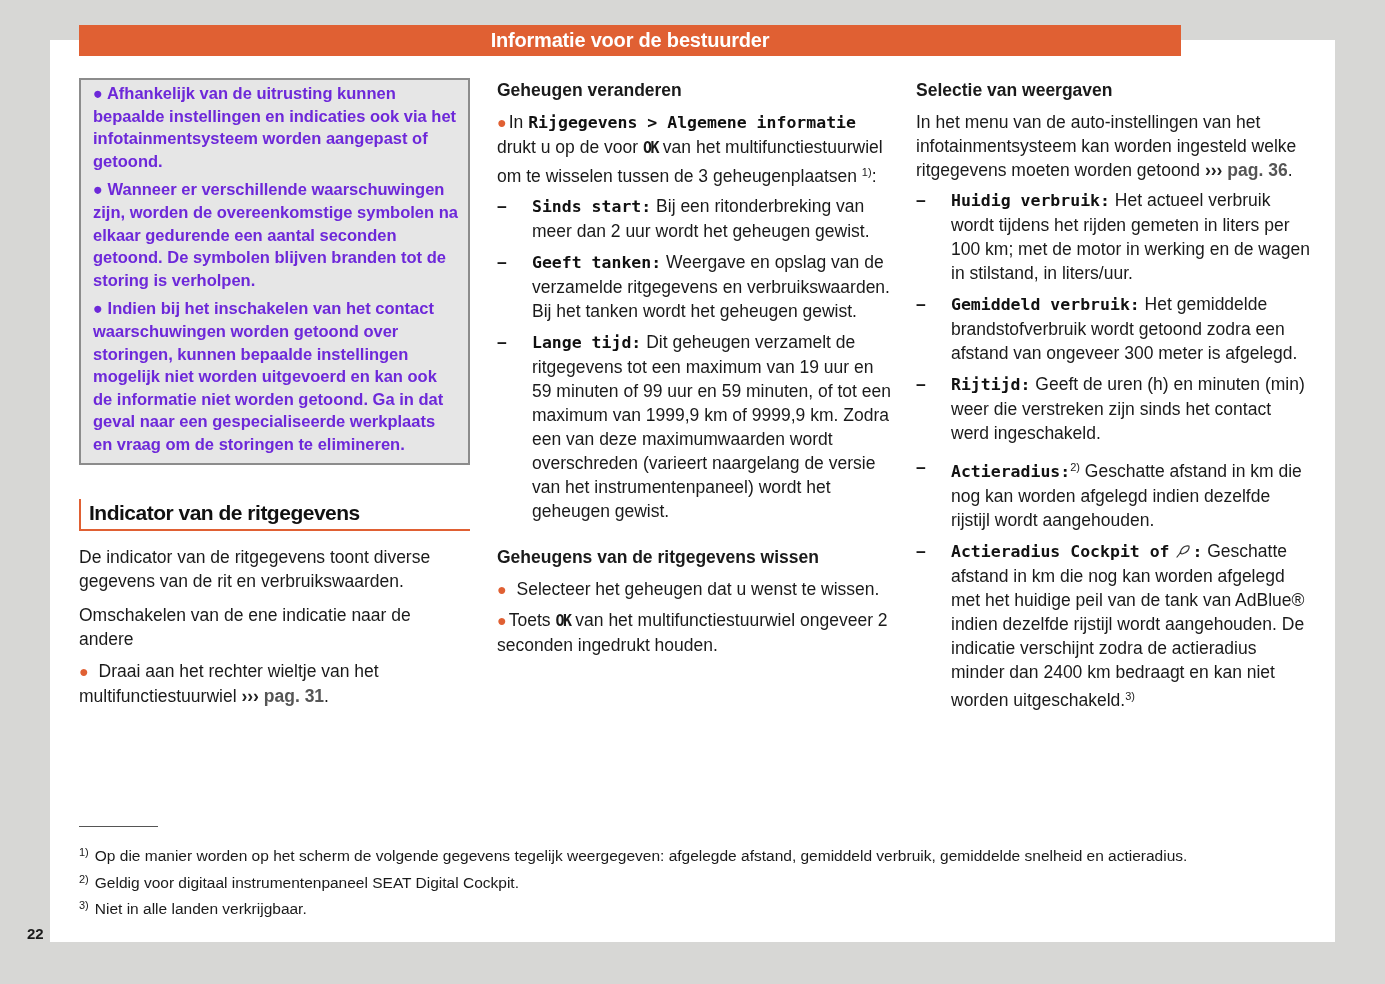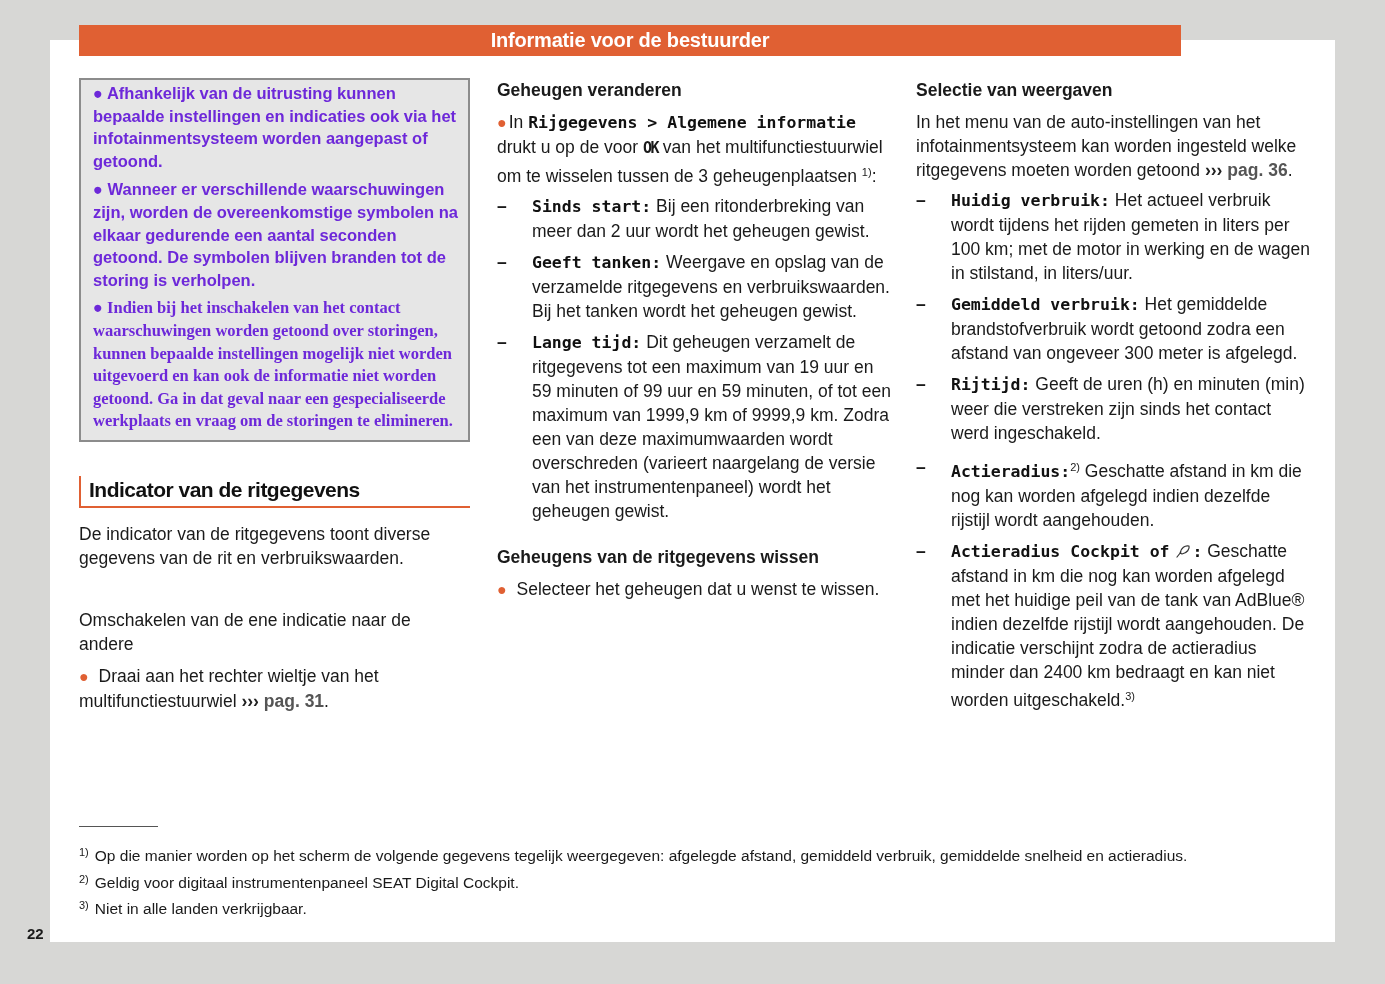--- a/index.html
+++ b/index.html
@@ -30,36 +30,36 @@
   .col2 { left: 497px; width: 395px; }
   .col3 { left: 916px; width: 395px; }
 
   .note-box {
     background: #e6e6e6; border: 2px solid #8c8c8c;
     padding: 2px 10px 7px 12px;
     font-weight: bold; font-size: 16.5px; line-height: 22.6px;
     color: #6d28d9;
   }
   .note-box p { margin-bottom: 6px; }
-  .note-box p:last-child { margin-bottom: 0; font-family: Liberation Serif, serif; }
+  .note-box p:last-child { margin-bottom: 0; }
 
   .section-heading {
     margin-top: 34px;
     border-left: 2px solid #e06033;
     border-bottom: 2px solid #e06033;
     padding: 2px 0 4px 8px;
     font-size: 21px; font-weight: bold; letter-spacing: -0.5px;
     color: #111;
   }
   .body-text { font-size: 17.5px; line-height: 24px; color: #1a1a1a; }
   .sub-heading { font-size: 17.5px; font-weight: bold; line-height: 24px; color: #1a1a1a; }
   .sub-heading-plain { font-size: 17.5px; line-height: 24px; color: #1a1a1a; }
   .mt8 { margin-top: 8px; }
   .mt14 { margin-top: 14px; }
-  .mt22 { margin-top: 38px; }
+  .mt22 { margin-top: 10px; }
   .bullet { color: #e06033; font-size: 16px; margin-right: 5px; }
   .link { color: #555; font-weight: bold; }
   .arrows { font-weight: bold; color: #222; }
   .mono {
     font-family: "DejaVu Sans Mono", "Liberation Mono", monospace;
     font-weight: bold; font-size: 16.5px; color: #111;
   }
   .okkey { font-family: "DejaVu Sans Mono", monospace; font-weight: bold; font-size: 15px; letter-spacing: -1.5px; }
   sup { font-size: 11px; vertical-align: 6px; }
 
@@ -128,20 +128,23 @@
       <span class="dash">–</span>
       <span class="mono">Lange tijd:</span><span> Dit geheugen verzamelt de ritgegevens tot een maximum van 19 uur en 59 minuten of 99 uur en 59 minuten, of tot een maximum van 1999,9 km of 9999,9 km. Zodra een van deze maximumwaarden wordt overschreden (varieert naargelang de versie van het instrumentenpaneel) wordt het geheugen gewist.</span>
     </li>
   </ul>
 
   <p class="sub-heading" style="margin-top:22px">Geheugens van de ritgegevens wissen</p>
   <p class="body-text mt8">
     <span class="bullet">●</span>
     <span>Selecteer het geheugen dat u wenst te wissen.</span>
   </p>
+  <p class="body-text" style="margin-top:6px">
+    <span class="bullet" style="margin-right:2px">●</span><span>Toets </span><span class="okkey">OK</span><span> van het multifunctiestuurwiel ongeveer 2 seconden ingedrukt houden.</span>
+  </p>
 </div>
 
 <div class="col col3">
   <p class="sub-heading">Selectie van weergaven</p>
   <p class="body-text mt8">
     <span>In het menu van de auto-instellingen van het infotainmentsysteem kan worden ingesteld welke ritgegevens moeten worden getoond </span><span class="arrows">›››</span>
     <span class="link">pag. 36</span><span>.</span>
   </p>
   <ul class="dash-list">
     <li>

